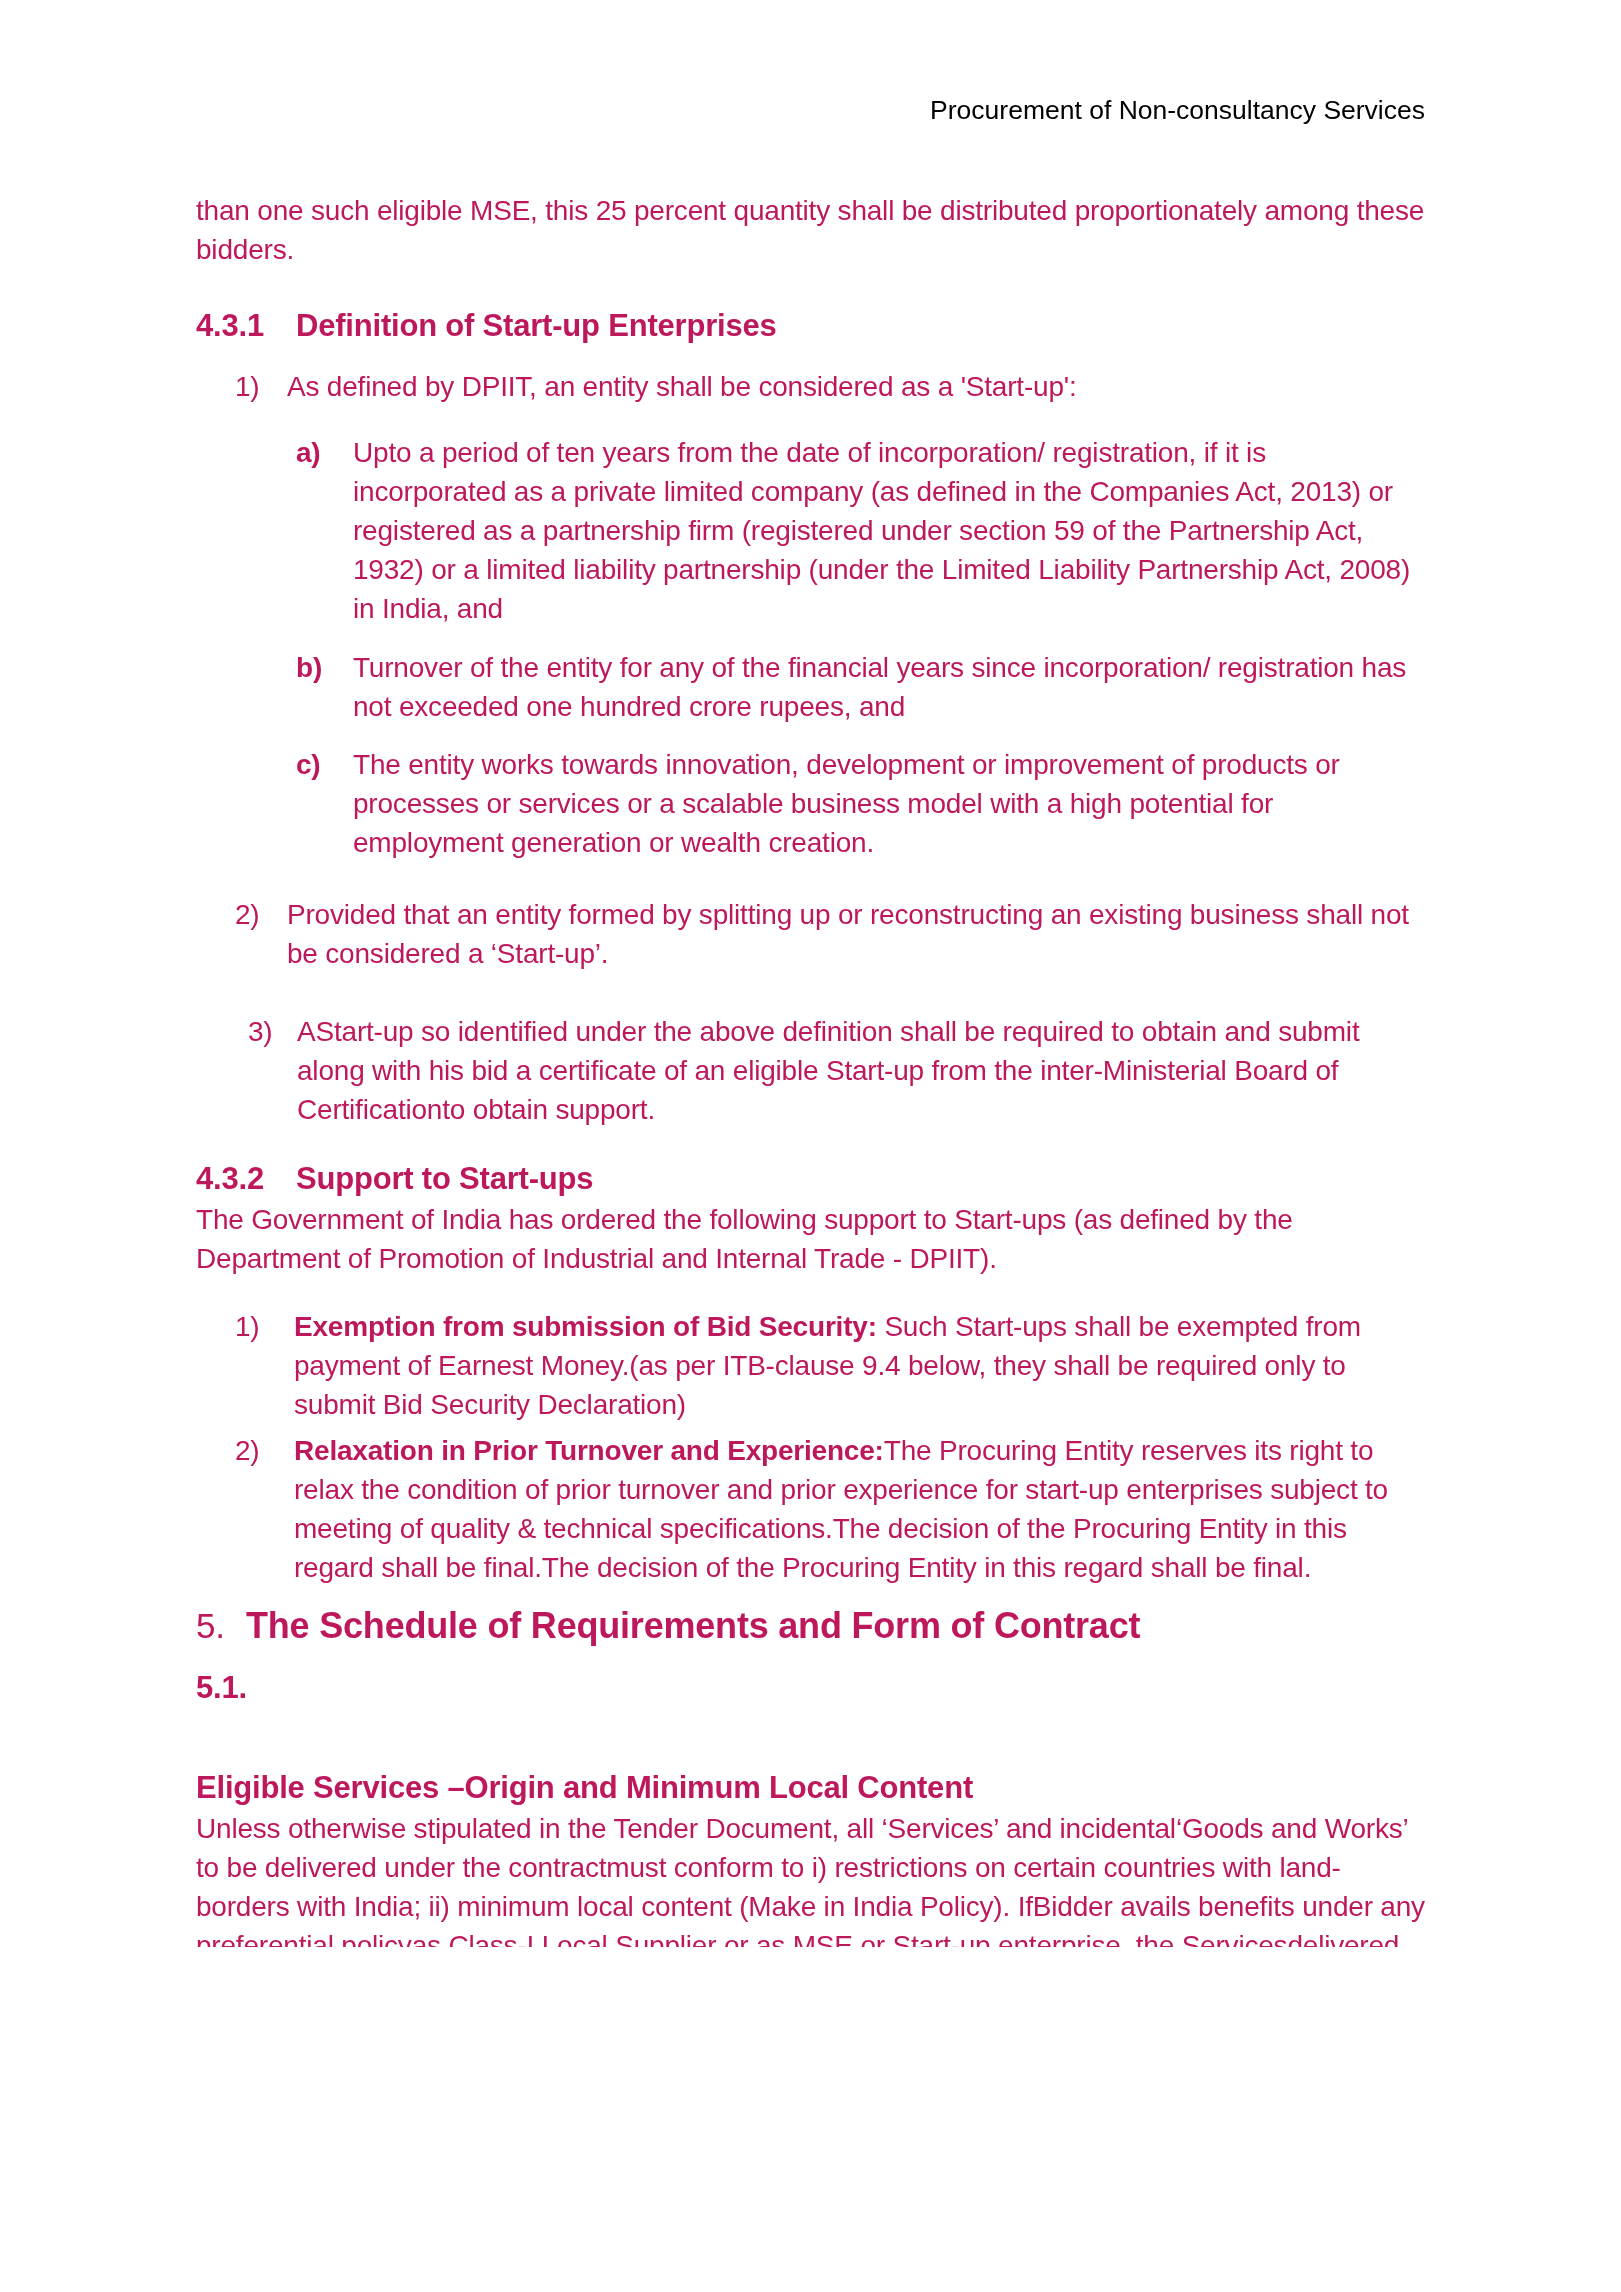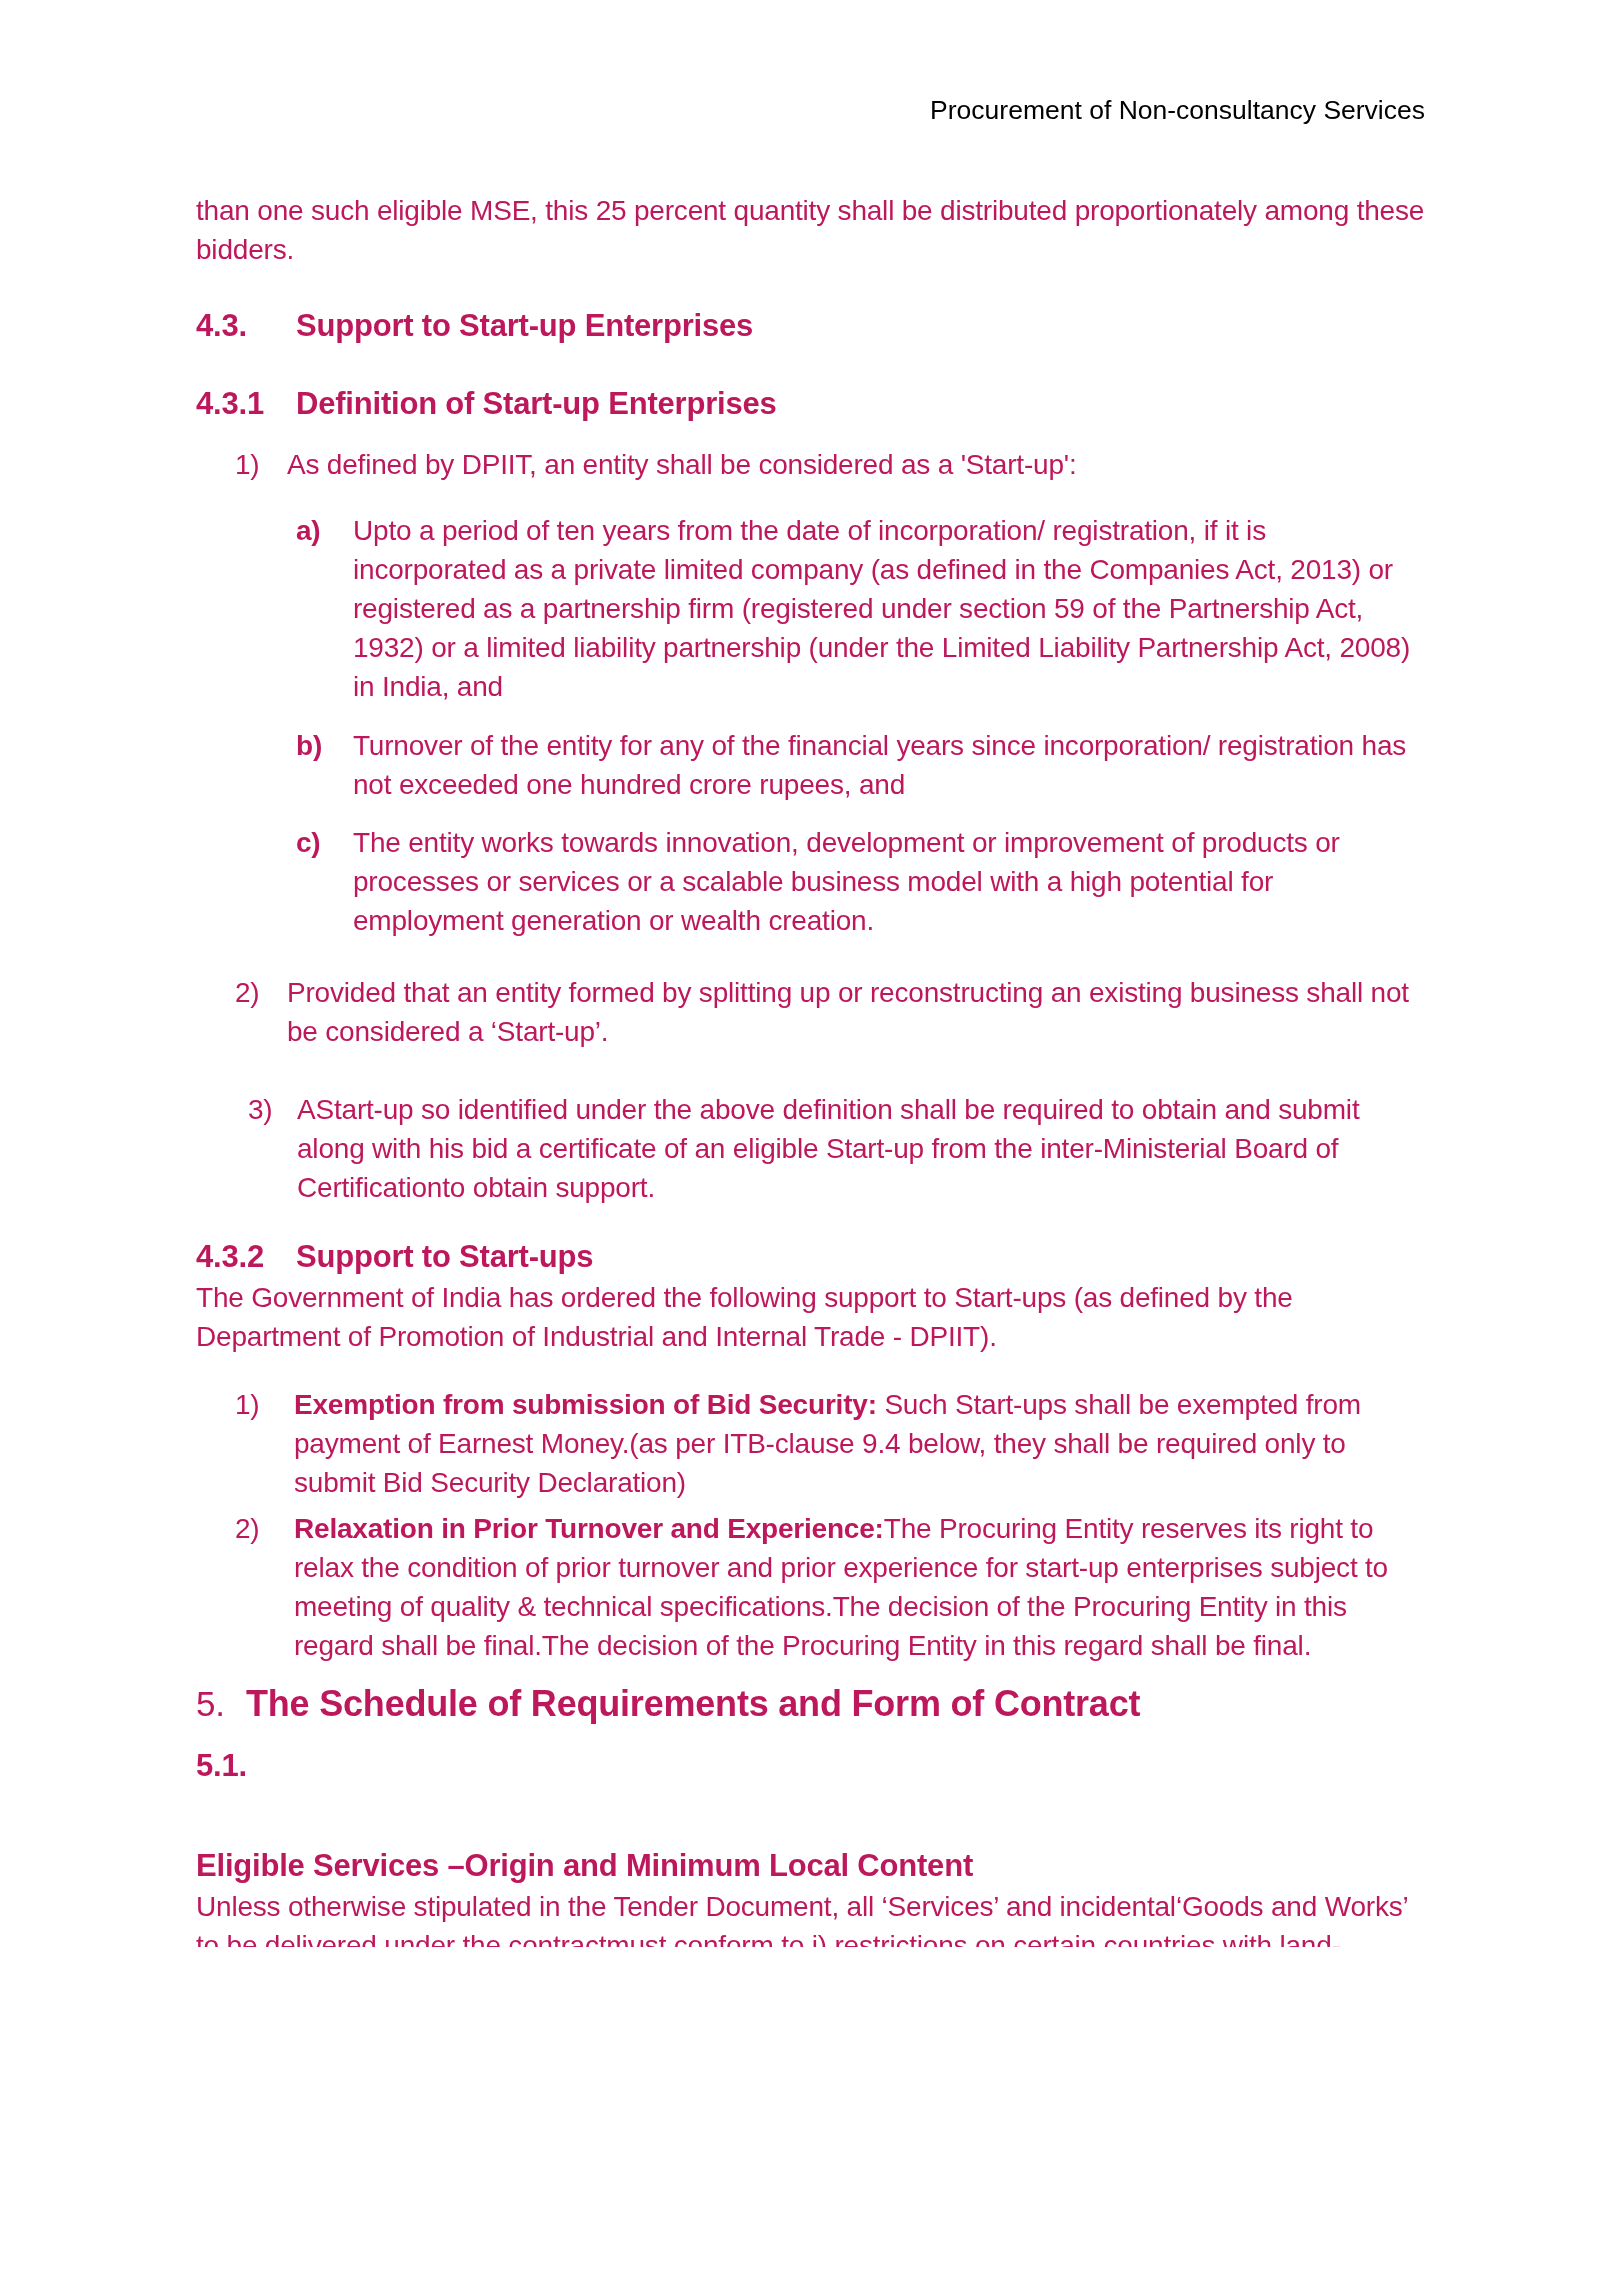--- a/index.html
+++ b/index.html
@@ -61,24 +61,20 @@
 <body>
 
 <div class="page">
 
   <div class="hdr">Procurement of Non-consultancy Services</div>
 
   <div class="content">
 
     <p>than one such eligible MSE, this 25 percent quantity shall be distributed proportionately among these bidders.</p>
 
-    <div class="h2 mt-s43">
-      <span class="hnum">4.3.</span>
-      <span class="htitle">Support to Start-up Enterprises</span>
-    </div>
 
     <div class="h2 mt-s431">
       <span class="hnum">4.3.1</span>
       <span class="htitle">Definition of Start-up Enterprises</span>
     </div>
 
     <div class="li l1 item1">
       <span class="marker">1)</span>
       <span>As defined by DPIIT, an entity shall be considered as a 'Start-up':</span>
     </div>

